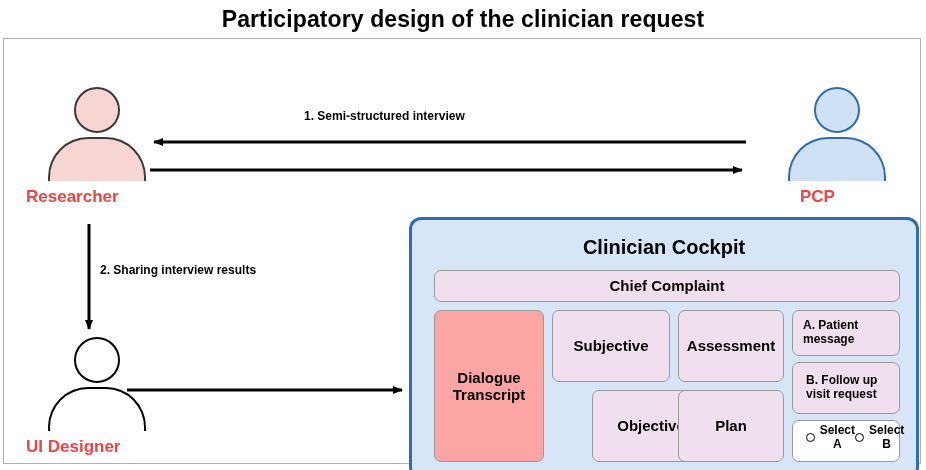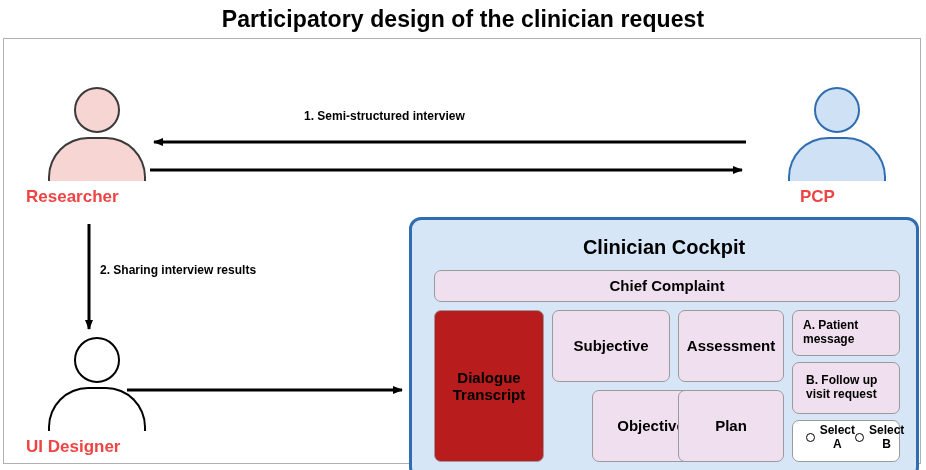--- a/index.html
+++ b/index.html
@@ -157,21 +157,21 @@
     color: #000000;
     line-height: 1.15;
     padding: 2px;
   }
   #chief-complaint {
     left: 22px; top: 50px; width: 466px; height: 32px;
     font-size: 15px;
   }
   #dialogue-transcript {
     left: 22px; top: 90px; width: 110px; height: 152px;
-    background: #b91c1c;
+    background: #fca5a5;
   }
   #subjective { left: 140px; top: 90px; width: 118px; height: 72px; }
   #objective  { left: 140px; top: 170px; width: 118px; height: 72px; margin-left: 40px; }
   #assessment { left: 266px; top: 90px; width: 106px; height: 72px; }
   #plan       { left: 266px; top: 170px; width: 106px; height: 72px; }
   #patient-message {
     left: 380px; top: 90px; width: 108px; height: 46px;
     font-size: 12px; align-items: center; justify-content: flex-start;
     padding-left: 10px; text-align: left;
   }

